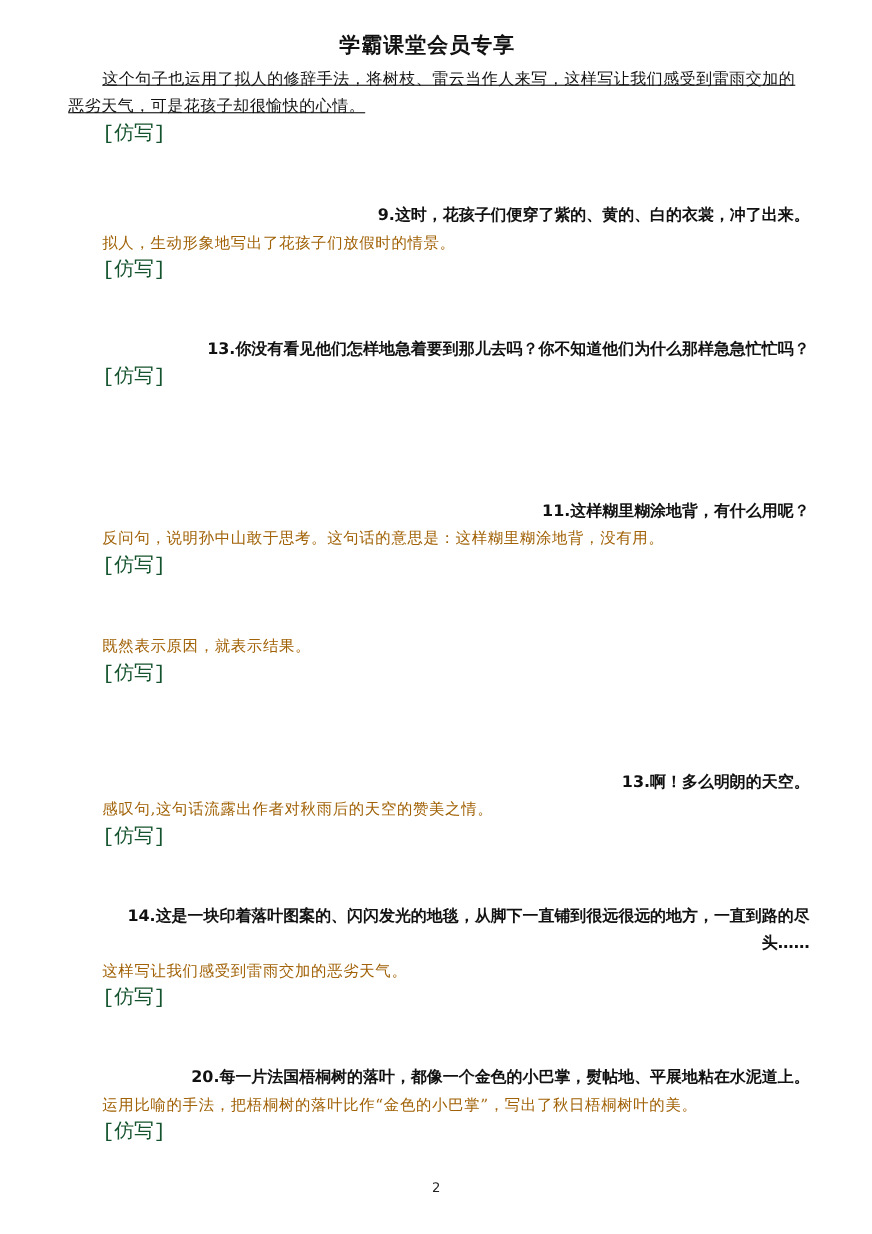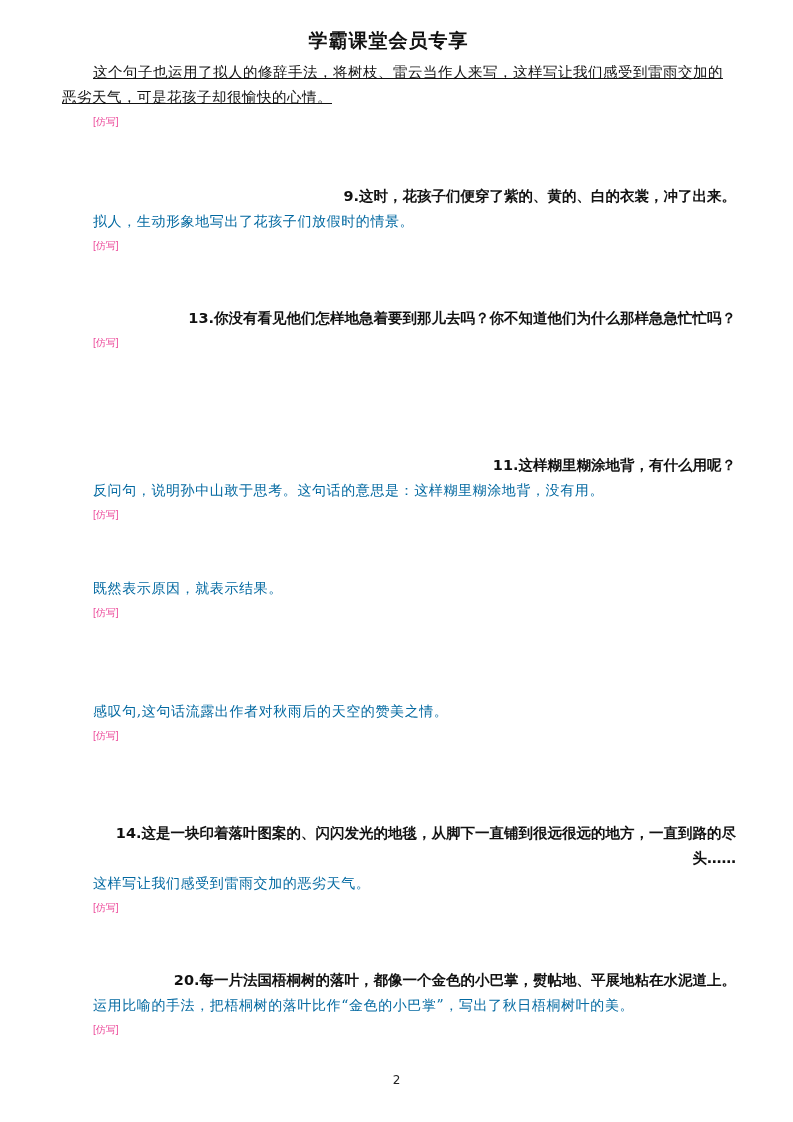--- a/index.html
+++ b/index.html
@@ -51,33 +51,33 @@
     }
     .title.wrap {
       padding-left: 31px;
       text-indent: 0;
     }
     .desc {
       font-size: 14px;
       line-height: 24.5px;
       padding-left: 31px;
       letter-spacing: 0.6px;
-      color: #0369a1;
+      color: #a16207;
     }
     .desc.para-like {
       padding-left: 0;
       text-indent: 31px;
       word-break: break-all;
     }
     .fangxie {
-      font-family: Liberation Sans, sans-serif;
-      font-size: 10px;
+      font-family: Liberation Mono, monospace;
+      font-size: 18px;
       line-height: 24.5px;
       padding-left: 31px;
-      color: #ec4899;
+      color: #14532d;
       font-weight: normal;
     }
     .page-number {
       position: absolute;
       top: 1073px;
       left: 0;
       width: 793px;
       text-align: center;
       font-family: "DejaVu Sans", "Liberation Sans", sans-serif;
       font-size: 12px;
@@ -112,20 +112,21 @@
     <div class="desc">反问句，说明孙中山敢于思考。这句话的意思是：这样糊里糊涂地背，没有用。</div>
     <div class="fangxie">[仿写]</div>
   </div>
 
   <div class="block" style="top:576px;">
     <div class="desc">既然表示原因，就表示结果。</div>
     <div class="fangxie">[仿写]</div>
   </div>
 
   <div class="block" style="top:699px;">
+    <div class="title">13.啊！多么明朗的天空。</div>
     <div class="desc">感叹句,这句话流露出作者对秋雨后的天空的赞美之情。</div>
     <div class="fangxie">[仿写]</div>
   </div>
 
   <div class="block" style="top:821px;">
     <div class="title wrap">14.这是一块印着落叶图案的、闪闪发光的地毯，从脚下一直铺到很远很远的地方，一直到路的尽头……</div>
     <div class="desc">这样写让我们感受到雷雨交加的恶劣天气。</div>
     <div class="fangxie">[仿写]</div>
   </div>
 

